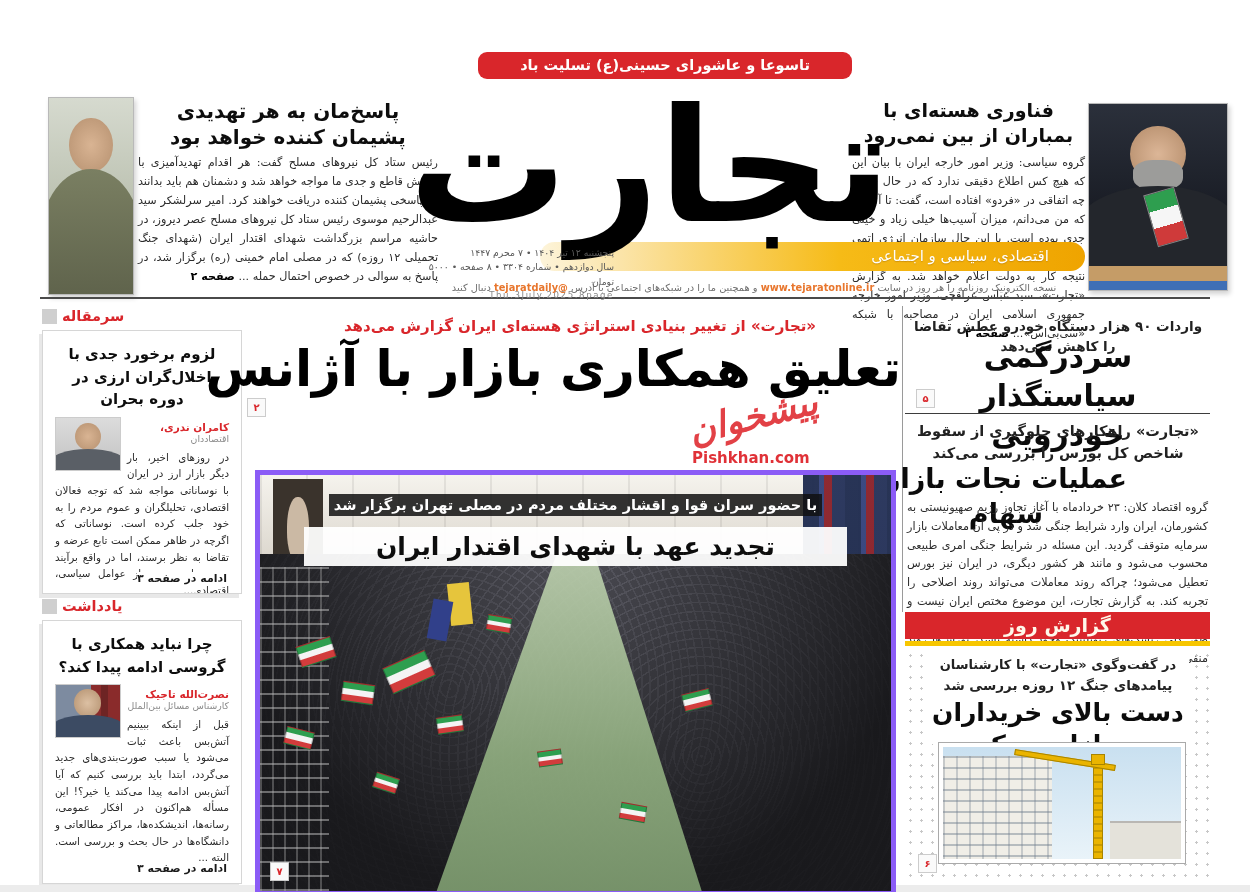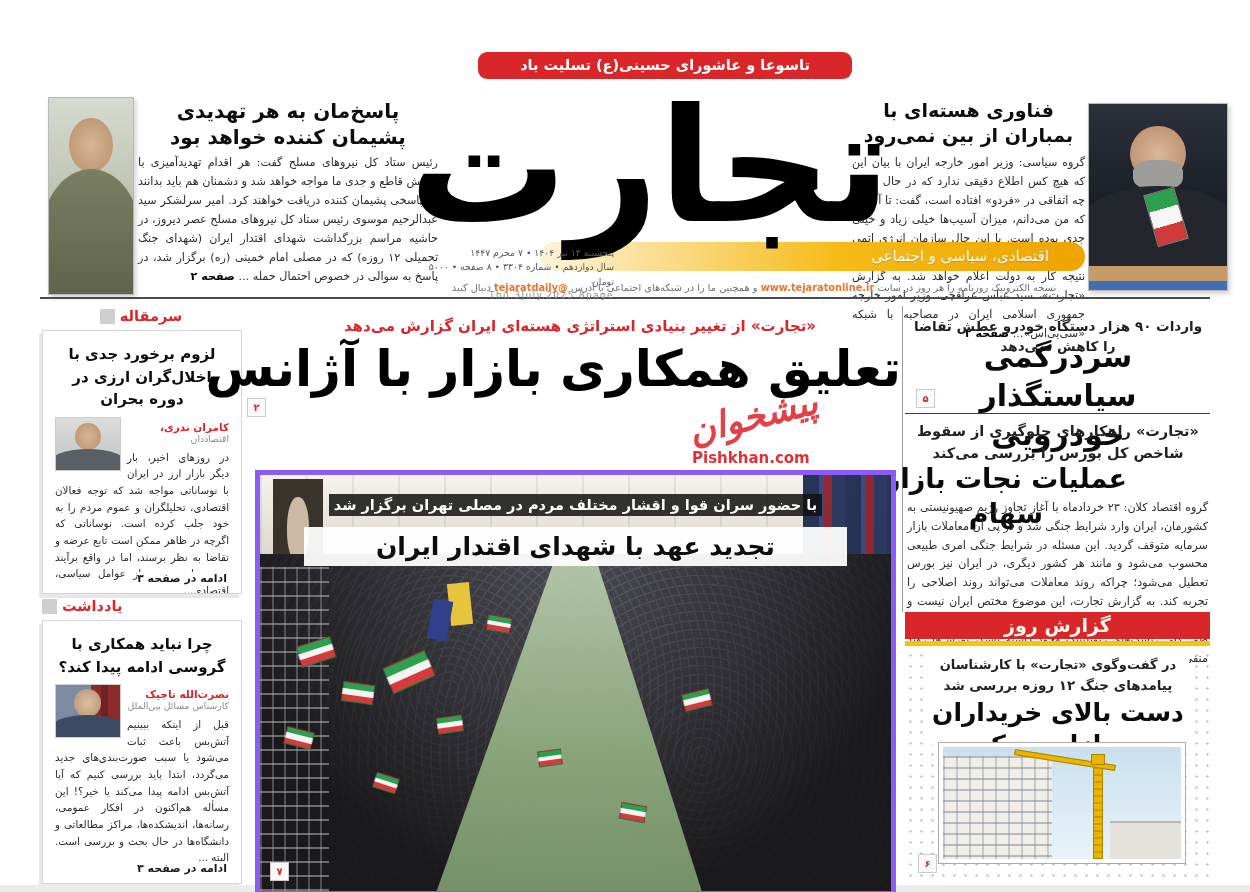--- a/index.html
+++ b/index.html
@@ -215,21 +215,21 @@
         <div class="con-bldg"></div>
         <div class="con-low"></div>
         <div class="con-tower"></div>
         <div class="con-jib"></div>
         <div class="con-cab"></div>
       </div>
     </div>
     <div class="pgbox" style="position:absolute;left:13px;top:204px;">۶</div>
   </div>
 
-  <div class="abs sb-labelrow" style="left:42px;top:308px;width:198px;justify-content:center;">
+  <div class="abs sb-labelrow" style="left:42px;top:308px;width:198px;justify-content:flex-start;">
     <span class="sb-square"></span>
     <span class="sb-label">سرمقاله</span>
   </div>
   <div class="abs sb-box" style="left:42px;top:330px;width:198px;height:262px;">
     <div class="sb-head">لزوم برخورد جدی با اخلال‌گران ارزی در دوره بحران</div>
     <div class="sb-flow">
       <div class="sb-photo">
         <div class="por" style="background:linear-gradient(#dcdcdc,#c2c2c2);">
           <div class="head" style="left:30%;top:10%;width:40%;height:52%;background:radial-gradient(#d9b493,#b5906f);"></div>
           <div class="body" style="top:60%;height:52%;background:#5a5f66;"></div>

